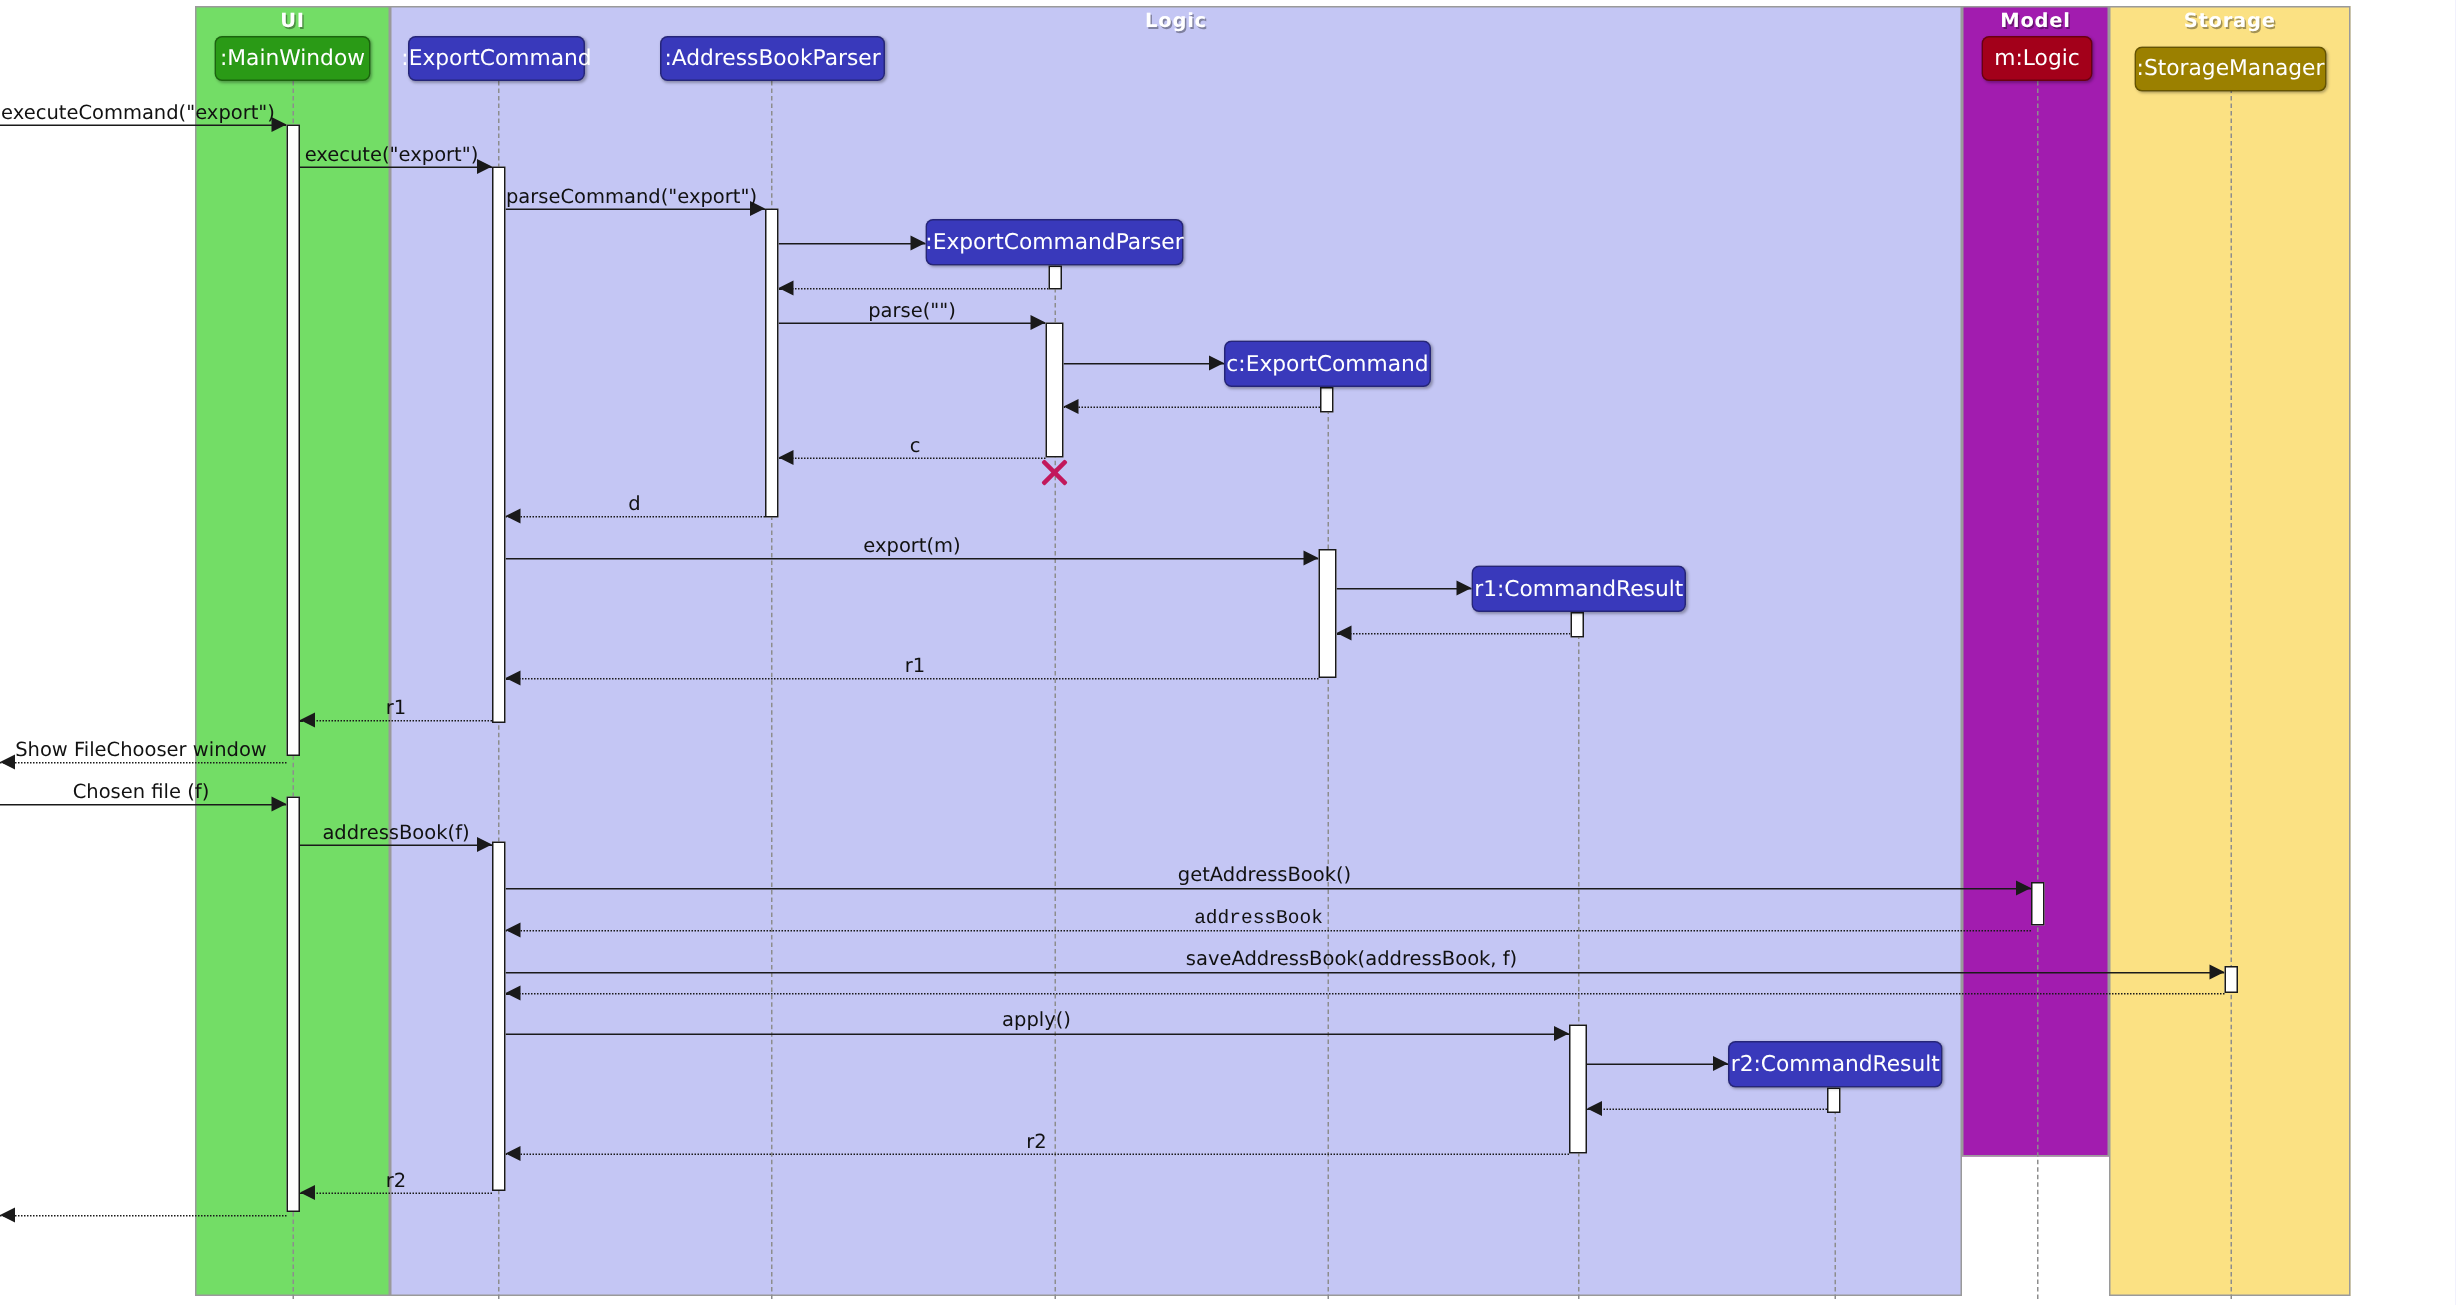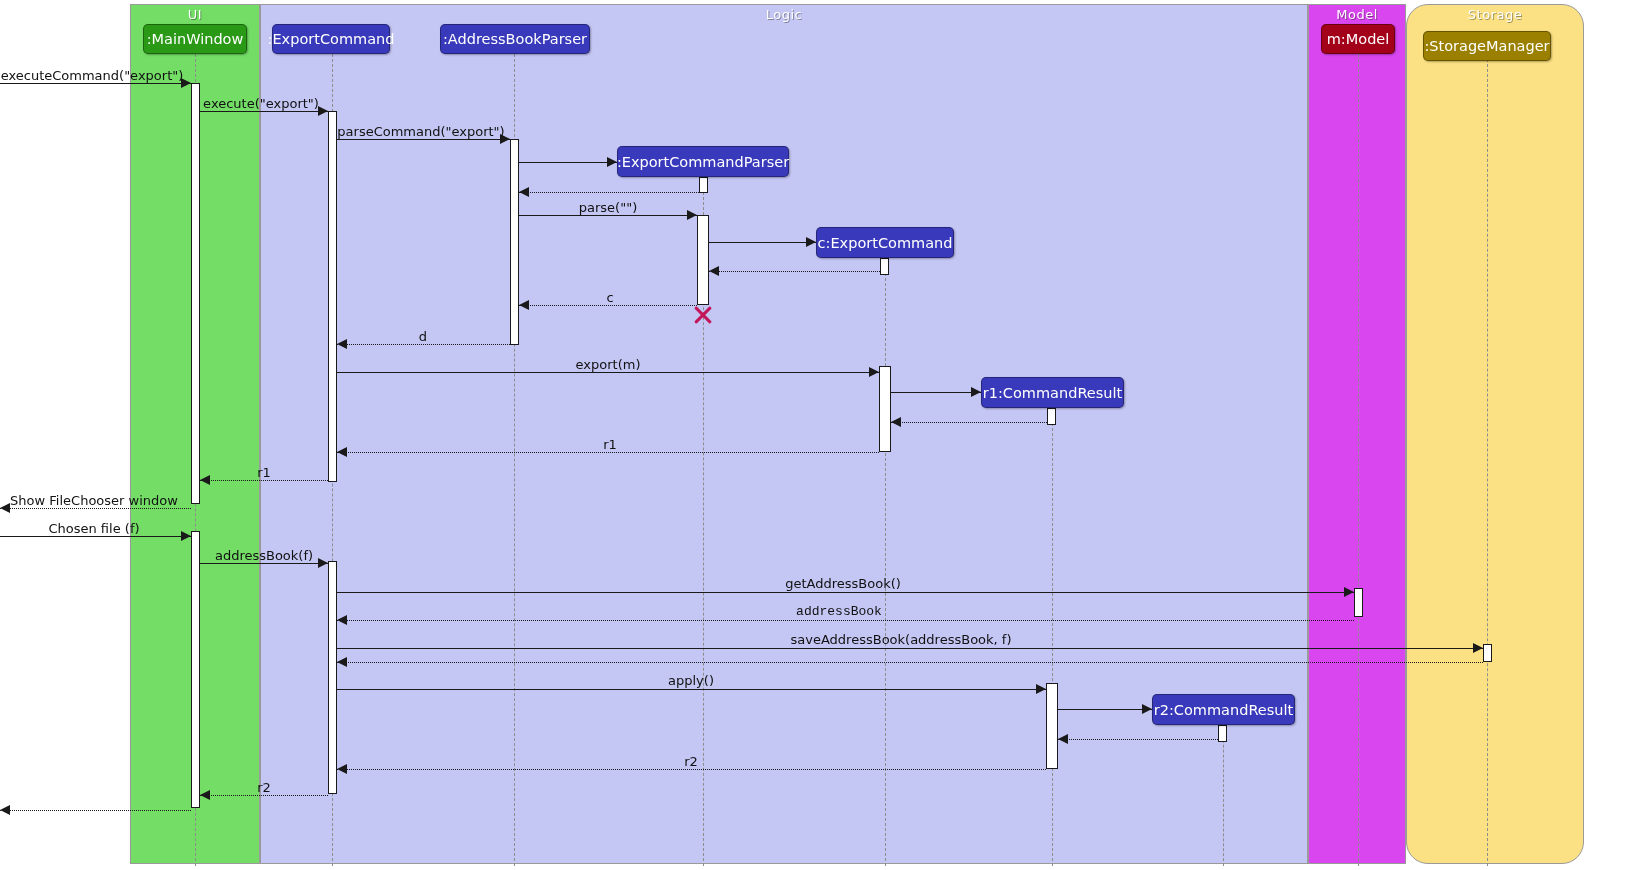--- a/index.html
+++ b/index.html
@@ -7,21 +7,21 @@
   body {
     width:1637px; height:870px; position:relative; overflow:hidden;
     font-family:"DejaVu Sans","Liberation Sans",sans-serif;
   }
   #canvas { position:absolute; inset:0; width:1637px; height:870px; }
   .partition {
     position:absolute; border:1px solid #9a9a9a;
   }
   .partition-title {
     position:absolute; top:2px; left:0; width:100%; text-align:center;
-    color:#ffffff; font-weight:normal; font-size:13px;
+    color:#ffffff; font-weight:bold; font-size:13px;
     text-shadow:1px 1px 0 rgba(0,0,0,0.35);
     letter-spacing:0.5px;
   }
   .lifeline {
     position:absolute; width:0; border-left:1px dashed #8d8d8d;
   }
   .objbox {
     position:absolute; border-radius:5px; color:#ffffff;
     font-size:14.5px; display:flex; align-items:center; justify-content:center;
     border:1px solid rgba(0,0,0,0.35);
@@ -63,24 +63,24 @@
 </head>
 <body>
 
 <div id="canvas">
     <div class="partition" style="left: 130px; top: 4px; width: 130px; height: 860px; background: rgb(115, 221, 102);">
       <div class="partition-title">UI</div>
     </div>
     <div class="partition" style="left: 260px; top: 4px; width: 1048px; height: 860px; background: rgb(196, 198, 244);">
       <div class="partition-title">Logic</div>
     </div>
-    <div class="partition" style="left: 1308px; top: 4px; width: 98px; height: 860px; background: #d946ef; padding-left: 36px;">
+    <div class="partition" style="left: 1308px; top: 4px; width: 98px; height: 767px; background: #a21caf; padding-left: 36px;">
       <div class="partition-title">Model</div>
     </div>
-    <div class="partition" style="left: 1406px; top: 4px; width: 178px; height: 860px; background: rgb(251, 225, 131); border-radius: 22px;">
+    <div class="partition" style="left: 1406px; top: 4px; width: 161px; height: 860px; background: rgb(251, 225, 131);">
       <div class="partition-title">Storage</div>
     </div>
     <div class="lifeline" style="left: 195px; top: 54px; height: 812px;"></div>
     <div class="lifeline" style="left: 332px; top: 54px; height: 812px;"></div>
     <div class="lifeline" style="left: 514px; top: 54px; height: 812px;"></div>
     <div class="lifeline" style="left: 703px; top: 177px; height: 689px;"></div>
     <div class="lifeline" style="left: 885px; top: 258px; height: 608px;"></div>
     <div class="lifeline" style="left: 1052px; top: 408px; height: 458px;"></div>
     <div class="lifeline" style="left: 1223px; top: 725px; height: 141px;"></div>
     <div class="lifeline" style="left: 1358px; top: 54px; height: 812px;"></div>
@@ -188,19 +188,19 @@
     <div class="objbox" style="left: 816px; top: 227px; width: 138px; height: 31px; background: rgb(57, 57, 187);">
       <span>c:ExportCommand</span>
     </div>
     <div class="objbox" style="left: 981px; top: 377px; width: 143px; height: 31px; background: rgb(57, 57, 187);">
       <span>r1:CommandResult</span>
     </div>
     <div class="objbox" style="left: 1152px; top: 694px; width: 143px; height: 31px; background: rgb(57, 57, 187);">
       <span>r2:CommandResult</span>
     </div>
     <div class="objbox" style="left: 1321px; top: 24px; width: 74px; height: 30px; background: rgb(163, 0, 26);">
-      <span>m:Model</span>
+      <span>m:Logic</span>
     </div>
     <div class="objbox" style="left: 1423px; top: 31px; width: 128px; height: 30px; background: rgb(155, 128, 0);">
       <span>:StorageManager</span>
     </div>
     <div class="destroy-x" style="left: 692px; top: 304px;"></div>
   </div>
 
 </body></html>

